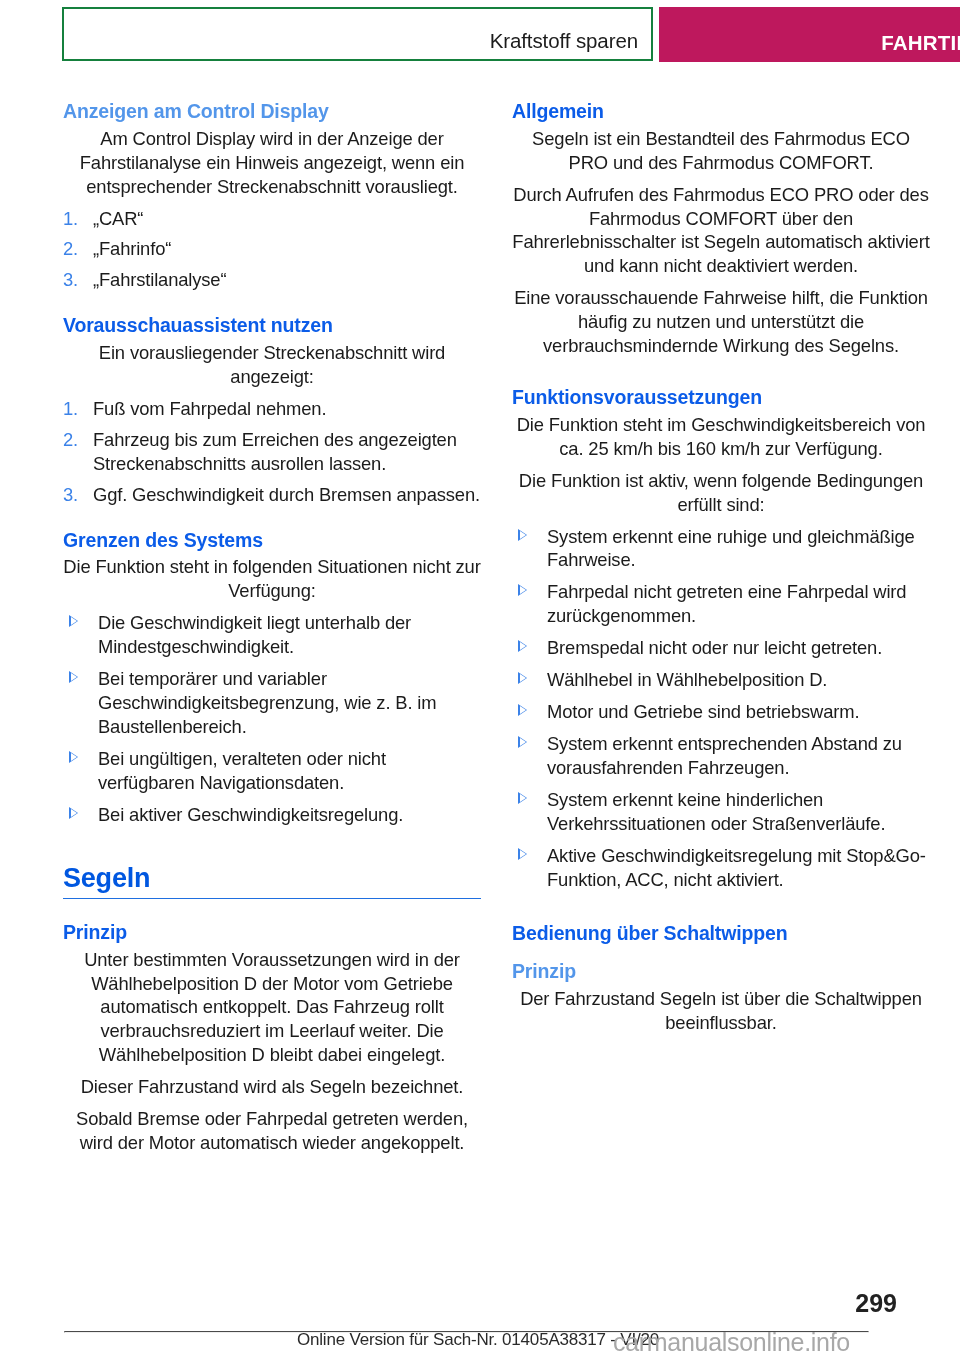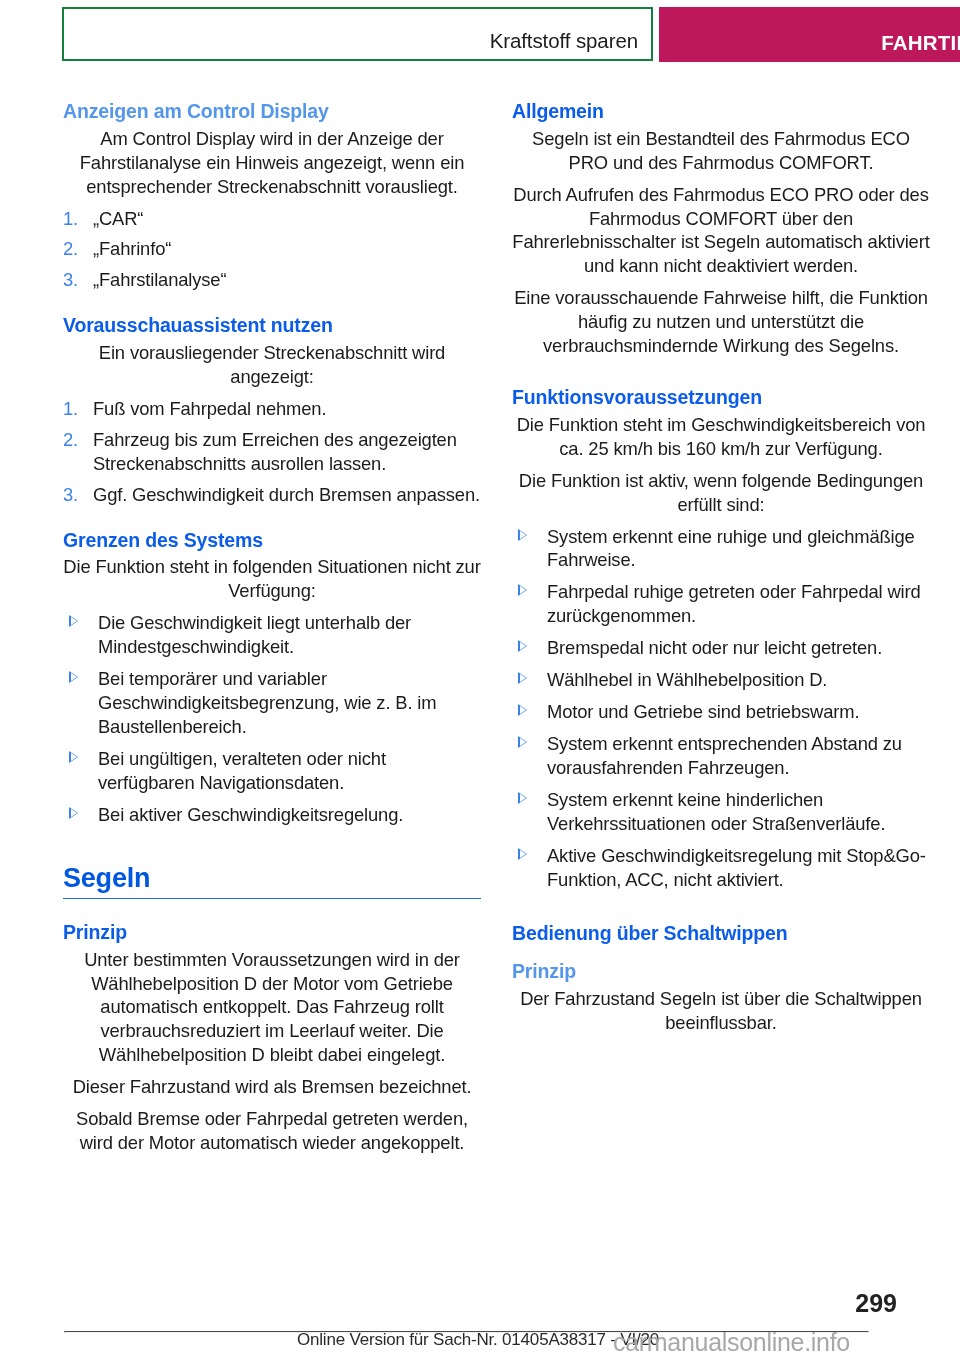--- a/index.html
+++ b/index.html
@@ -320,21 +320,21 @@
       </li>
     </ul>
 
     <div class="spacer-26"></div>
 
     <h1 class="sec-title">Segeln</h1>
     <hr class="sec-rule">
 
     <h2 class="head-dark">Prinzip</h2>
     <p class="para">Unter bestimmten Voraussetzungen wird in der Wählhebelposition D der Motor vom Getriebe automatisch entkoppelt. Das Fahrzeug rollt verbrauchsreduziert im Leerlauf weiter. Die Wählhebelposition D bleibt dabei eingelegt.</p>
-    <p class="para">Dieser Fahrzustand wird als Bremsen bezeichnet.</p>
+    <p class="para">Dieser Fahrzustand wird als Segeln bezeichnet.</p>
     <p class="para">Sobald Bremse oder Fahrpedal getreten werden, wird der Motor automatisch wieder angekoppelt.</p>
   </div>
 
   <div class="col col-right">
 
     <h2 class="head-dark">Allgemein</h2>
     <p class="para">Segeln ist ein Bestandteil des Fahrmodus ECO PRO und des Fahrmodus COMFORT.</p>
     <p class="para">Durch Aufrufen des Fahrmodus ECO PRO oder des Fahrmodus COMFORT über den Fahrerlebnisschalter ist Segeln automatisch aktiviert und kann nicht deaktiviert werden.</p>
     <p class="para">Eine vorausschauende Fahrweise hilft, die Funktion häufig zu nutzen und unterstützt die verbrauchsmindernde Wirkung des Segelns.</p>
 
@@ -344,21 +344,21 @@
     <p class="para">Die Funktion steht im Geschwindigkeitsbereich von ca. 25 km/h bis 160 km/h zur Verfügung.</p>
     <p class="para">Die Funktion ist aktiv, wenn folgende Bedingungen erfüllt sind:</p>
 
     <ul class="trilist">
       <li>
         <span class="tri"></span>
         <span>System erkennt eine ruhige und gleichmäßige Fahrweise.</span>
       </li>
       <li>
         <span class="tri"></span>
-        <span>Fahrpedal ruhige getreten oder Fahrpedal wird zurückgenommen.</span>
+        <span>Fahrpedal nicht getreten eine Fahrpedal wird zurückgenommen.</span>
       </li>
       <li>
         <span class="tri"></span>
         <span>Bremspedal nicht oder nur leicht getreten.</span>
       </li>
       <li>
         <span class="tri"></span>
         <span>Wählhebel in Wählhebelposition D.</span>
       </li>
       <li>

